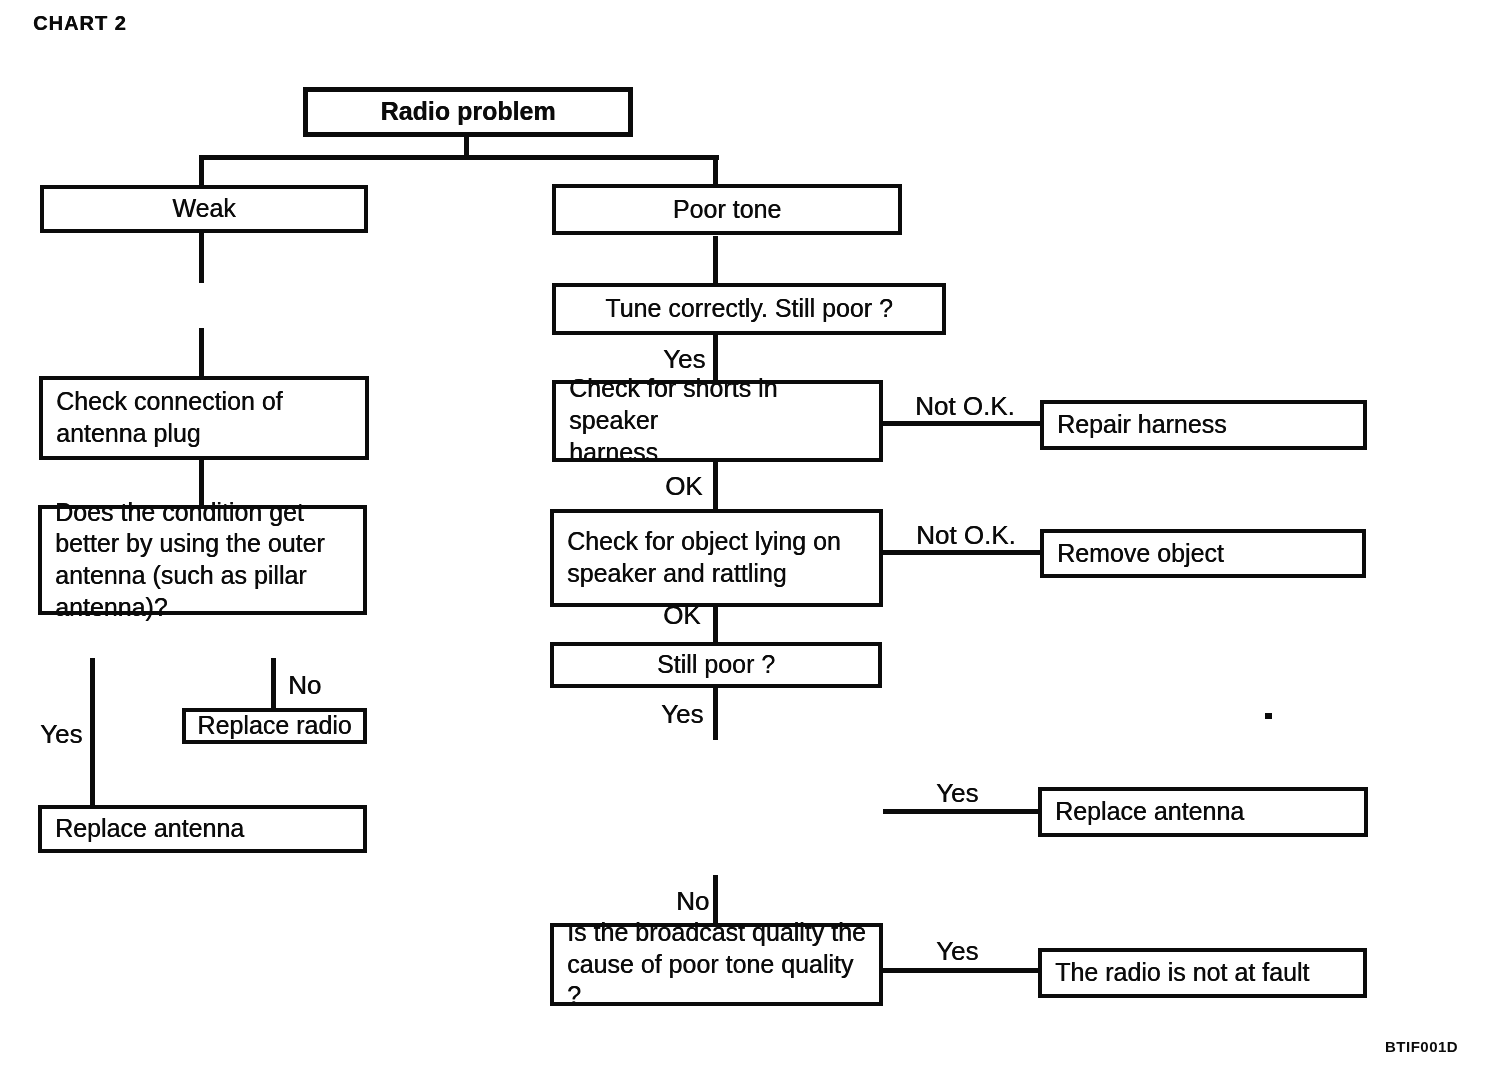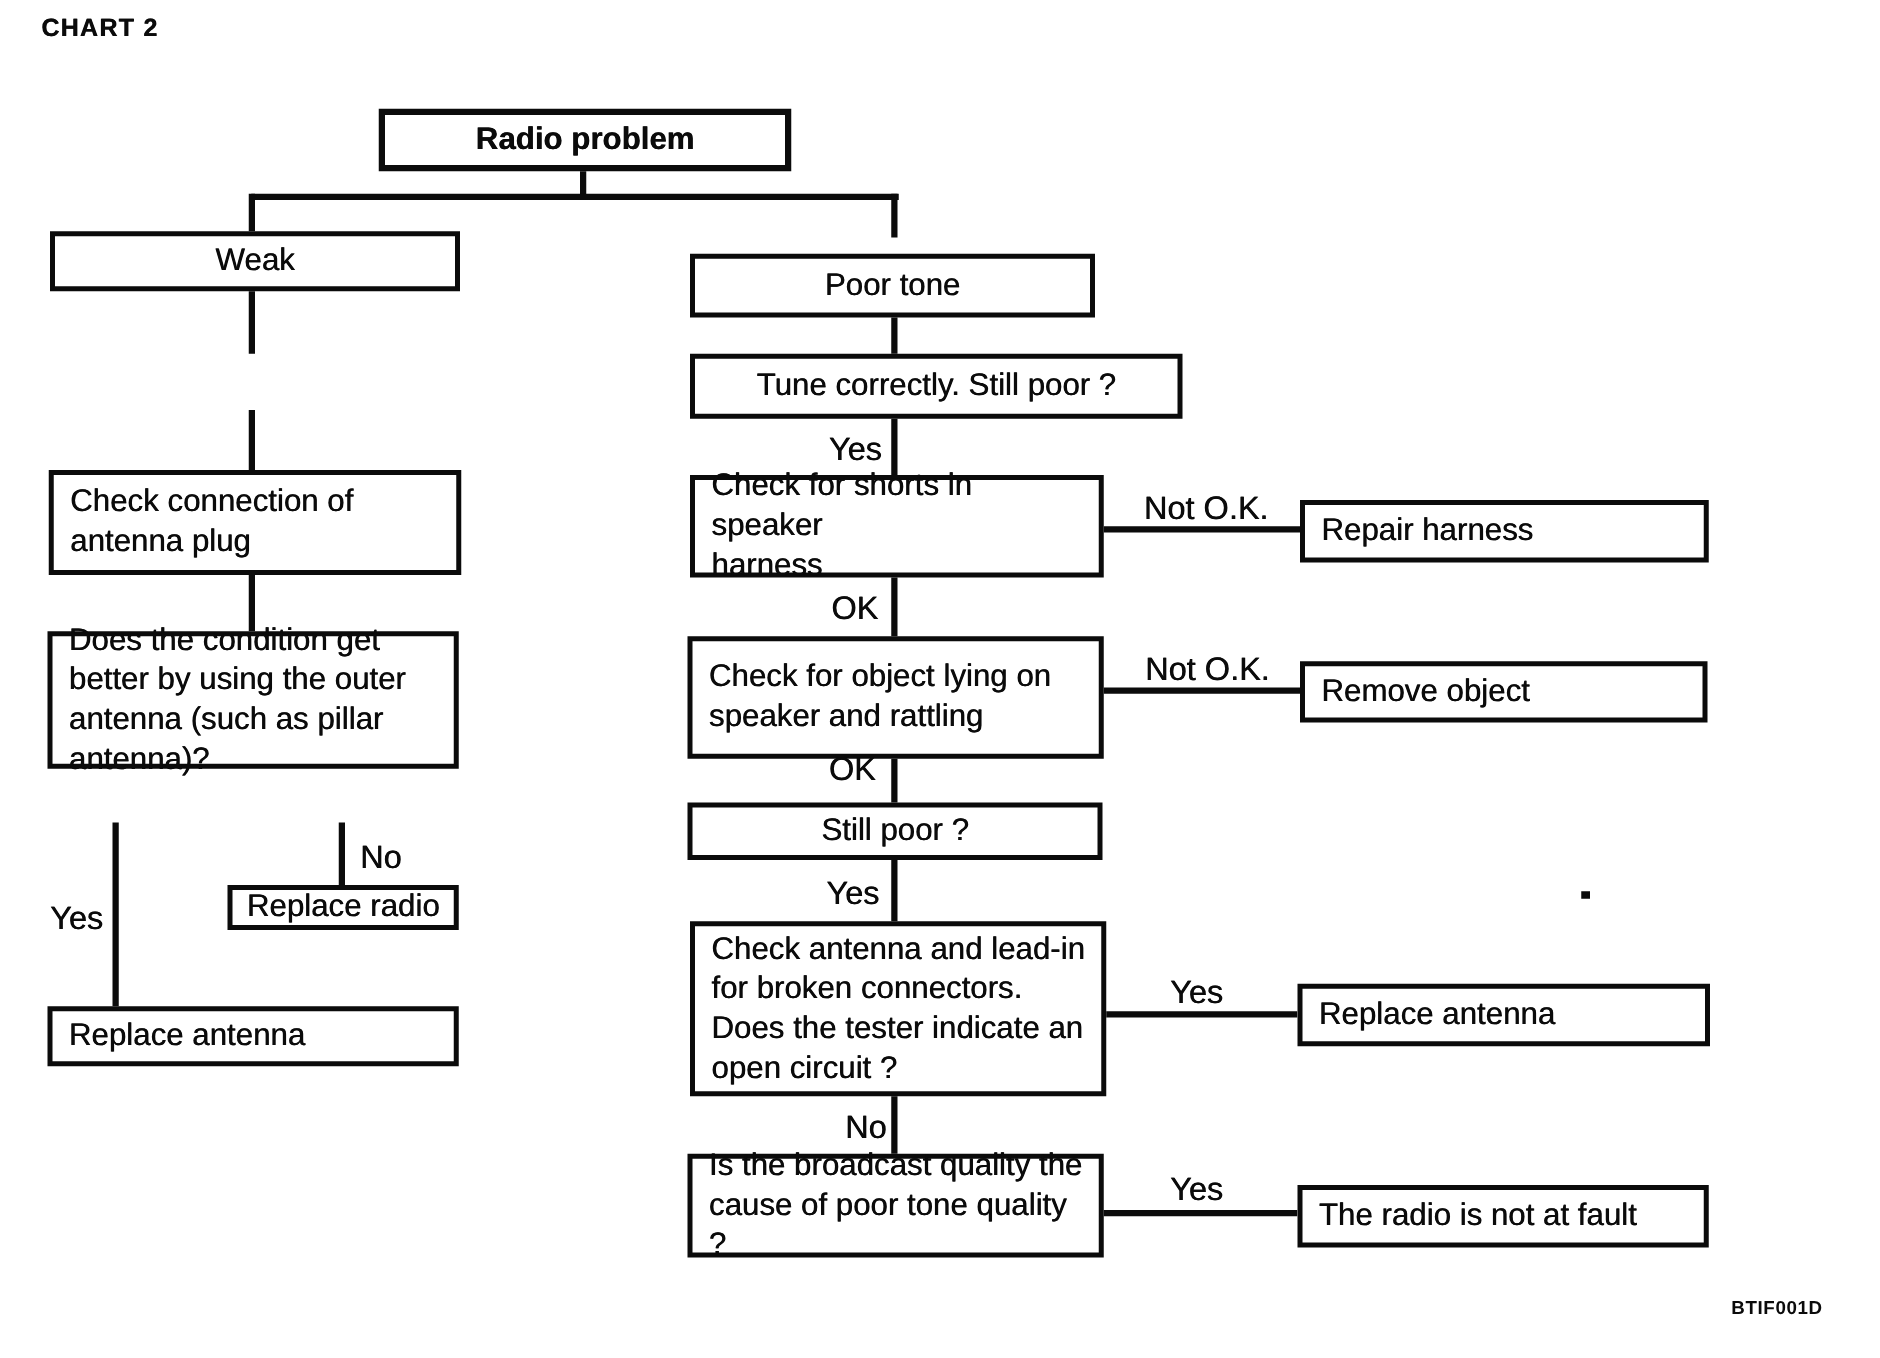--- a/index.html
+++ b/index.html
@@ -68,21 +68,21 @@
 
   <div class="hline" style="left:881px; top:421px; width:159px; height:5px;"></div>
   <div class="hline" style="left:880px; top:550px; width:160px; height:5px;"></div>
   <div class="hline" style="left:883px; top:809px; width:155px; height:5px;"></div>
   <div class="hline" style="left:880px; top:968px; width:158px; height:5px;"></div>
 
   <div class="box center bold" style="left:303px; top:87px; width:330px; height:50px;">Radio problem</div>
 
   <div class="box center" style="left:40px; top:185px; width:328px; height:48px;">Weak</div>
 
-  <div class="box center" style="left:552px; top:203px; width:324px; height:51px;">Poor tone</div>
+  <div class="box center" style="left:552px; top:184px; width:350px; height:51px;">Poor tone</div>
 
 
   <div class="box center" style="left:552px; top:283px; width:394px; height:52px;">Tune correctly. Still poor ?</div>
 
   <div class="box left" style="left:39px; top:376px; width:330px; height:84px;">Check connection of
 antenna plug</div>
 
   <div class="box left" style="left:552px; top:380px; width:331px; height:82px;">Check for shorts in speaker
 harness</div>
 
@@ -95,24 +95,20 @@
 
   <div class="box left" style="left:550px; top:509px; width:333px; height:98px;">Check for object lying on
 speaker and rattling</div>
 
   <div class="box left" style="left:1040px; top:529px; width:326px; height:49px;">Remove object</div>
 
   <div class="box center" style="left:550px; top:642px; width:332px; height:46px;">Still poor ?</div>
 
   <div class="box center" style="left:182px; top:708px; width:185px; height:36px;">Replace radio</div>
 
-  <div class="box left" style="left:552px; top:737px; width:333px; height:140px;">Check antenna and lead-in
-for broken connectors.
-Does the tester indicate an
-open circuit ?</div>
 
   <div class="box left" style="left:1038px; top:787px; width:330px; height:50px;">Replace antenna</div>
 
   <div class="box left" style="left:38px; top:805px; width:329px; height:48px;">Replace antenna</div>
 
   <div class="box left" style="left:550px; top:923px; width:333px; height:83px;">Is the broadcast quality the
 cause of poor tone quality ?</div>
 
   <div class="box left" style="left:1038px; top:948px; width:329px; height:50px;">The radio is not at fault</div>
 

